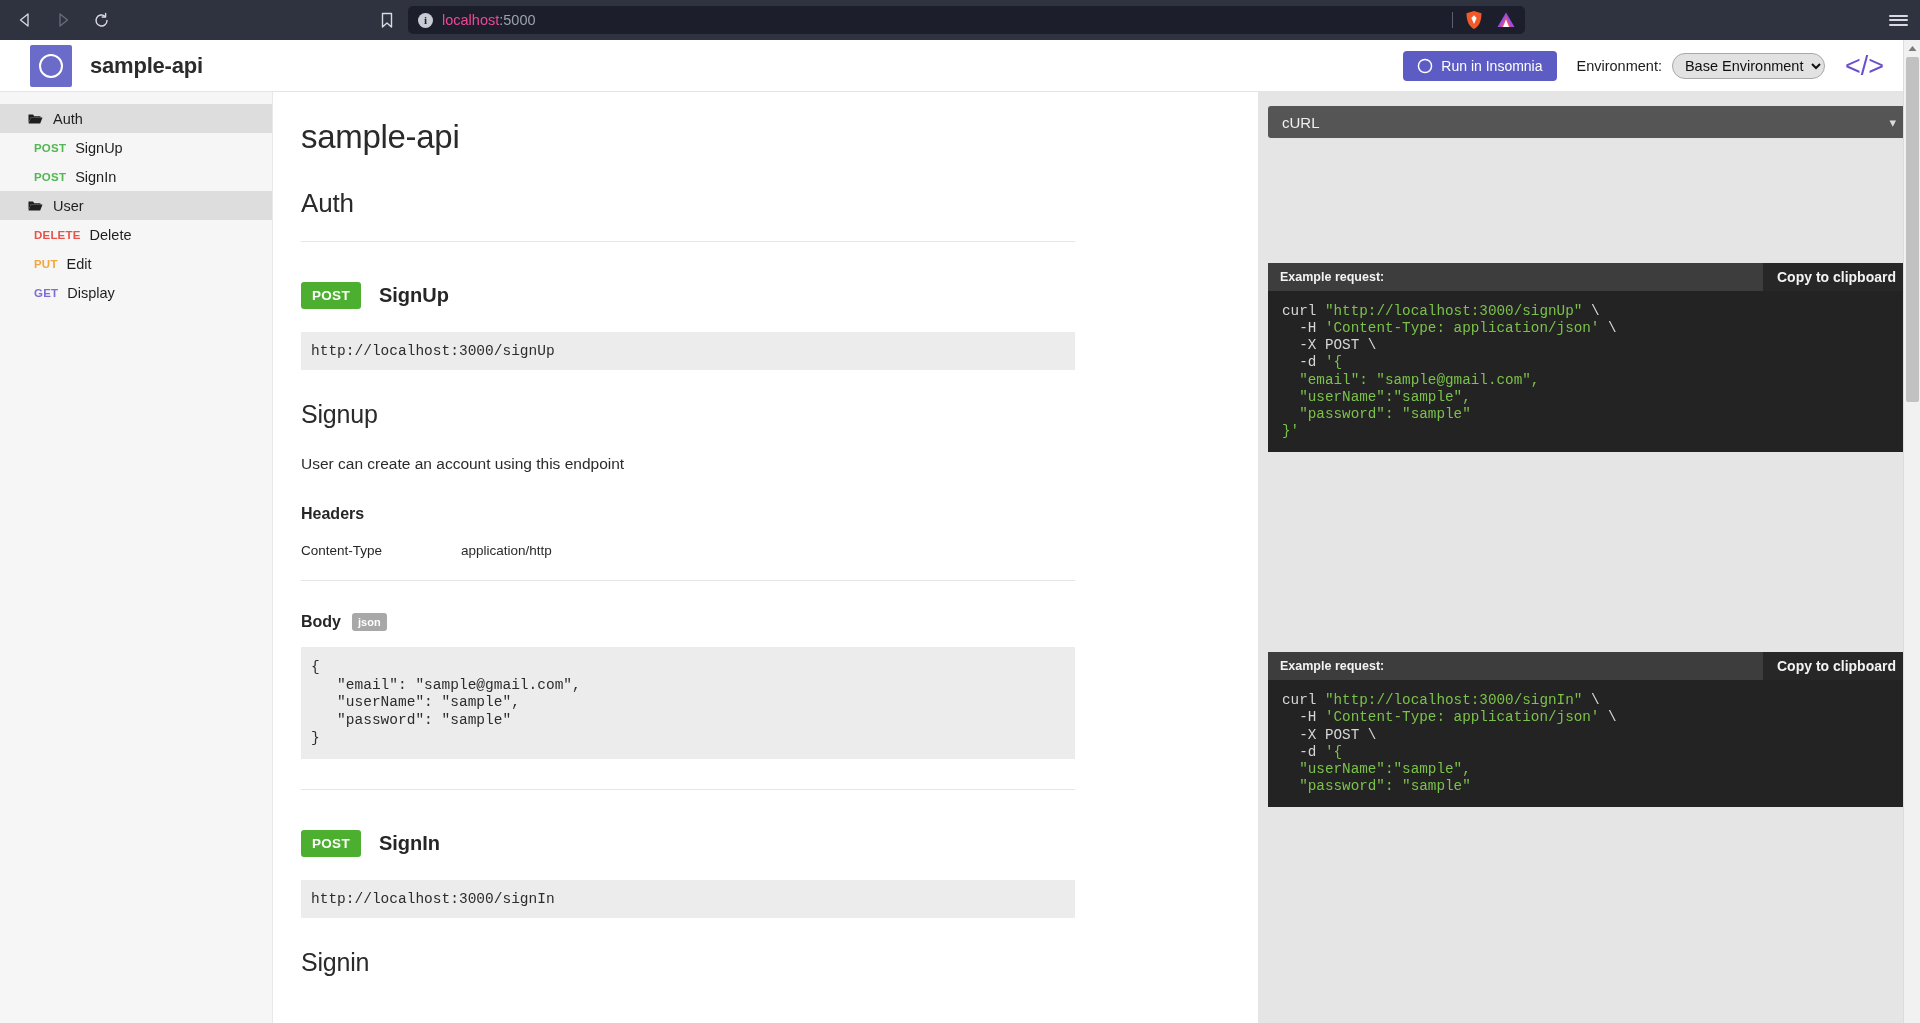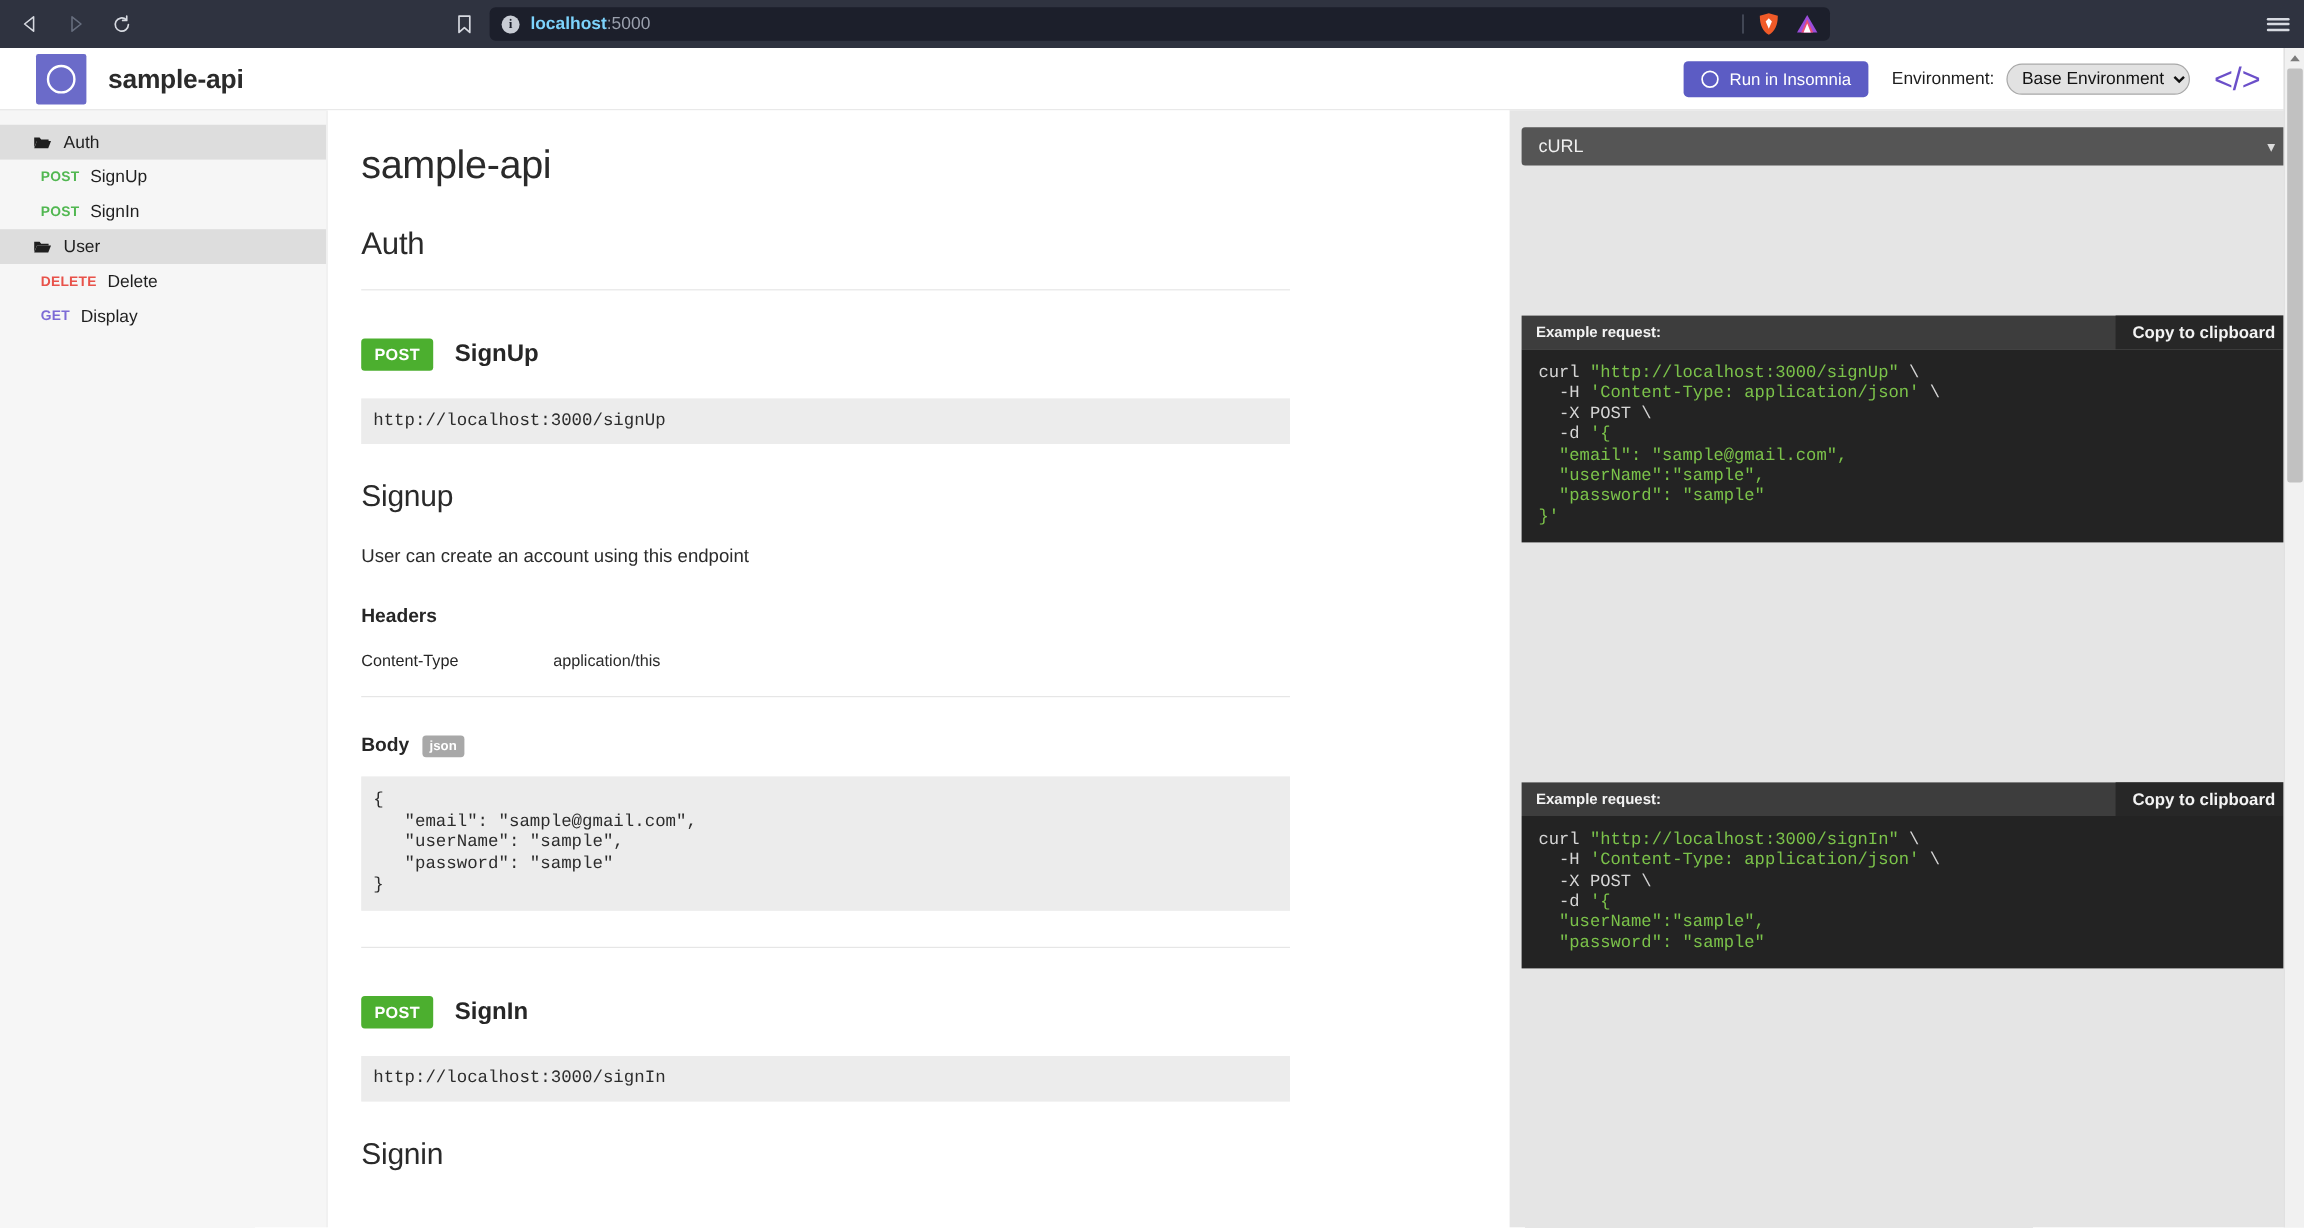--- a/index.html
+++ b/index.html
@@ -42,21 +42,21 @@
   }
   .info-circle {
     width: 15px; height: 15px; border-radius: 50%;
     background: #c8ccd4; color: #1c1f2b;
     font-size: 11px; font-weight: bold;
     display: flex; align-items: center; justify-content: center;
     margin-right: 9px; flex-shrink: 0;
     font-family: "Liberation Serif", serif;
   }
   .url-text { font-size: 14.5px; color: #9aa0ad; white-space: nowrap; }
-  .url-text b { color: #7dd3fc; font-weight: bold; }
+  .url-text b { color: #ec4899; font-weight: normal; }
   .url-right {
     position: absolute; right: 8px; top: 0; height: 28px;
     display: flex; align-items: center; gap: 10px;
   }
   .url-sep { width: 1px; height: 16px; background: #5a6070; }
   .ext-icon { width: 22px; height: 22px; display: flex; align-items: center; justify-content: center; }
   .hamburger {
     position: absolute; right: 12px; top: 0; height: 40px;
     display: flex; align-items: center;
   }
@@ -396,20 +396,24 @@
           <path d="M0.5 1.5 H5 L6.3 3.2 H12.5 V4.6 H2.8 L0.5 10 Z" fill="#1f1f1f"></path>
           <path d="M2.8 4.6 H14.5 L12.2 10.5 H0.5 Z" fill="#1f1f1f"></path>
         </svg>
         <span>User</span>
       </div>
       <div class="req-item">
         <span class="method m-delete">DELETE</span>
         <span class="req-name">Delete</span>
       </div>
       <div class="req-item">
+        <span class="method m-put">PUT</span>
+        <span class="req-name">Edit</span>
+      </div>
+      <div class="req-item">
         <span class="method m-get">GET</span>
         <span class="req-name">Display</span>
       </div>
     </div>
 
     <div class="main">
       <div class="main-inner">
 
         <h1 class="doc-title">sample-api</h1>
         <h2 class="group">Auth</h2>
@@ -418,21 +422,21 @@
           <div class="ep-head">
             <span class="badge-post">POST</span>
             <span class="ep-title">SignUp</span>
           </div>
           <div class="url-box">http://localhost:3000/signUp</div>
           <h3 class="sec">Signup</h3>
           <p class="desc">User can create an account using this endpoint</p>
           <h4 class="sub">Headers</h4>
           <div class="hdr-row">
             <span class="hdr-key">Content-Type</span>
-            <span class="hdr-val">application/this</span>
+            <span class="hdr-val">application/http</span>
           </div>
           <div class="body-head">
             <h4 class="sub" style="margin-bottom:0">Body</h4>
             <span class="json-badge">json</span>
           </div>
           <pre class="code-json">{
    "email": "sample@gmail.com",
    "userName": "sample",
    "password": "sample"
 }</pre>

